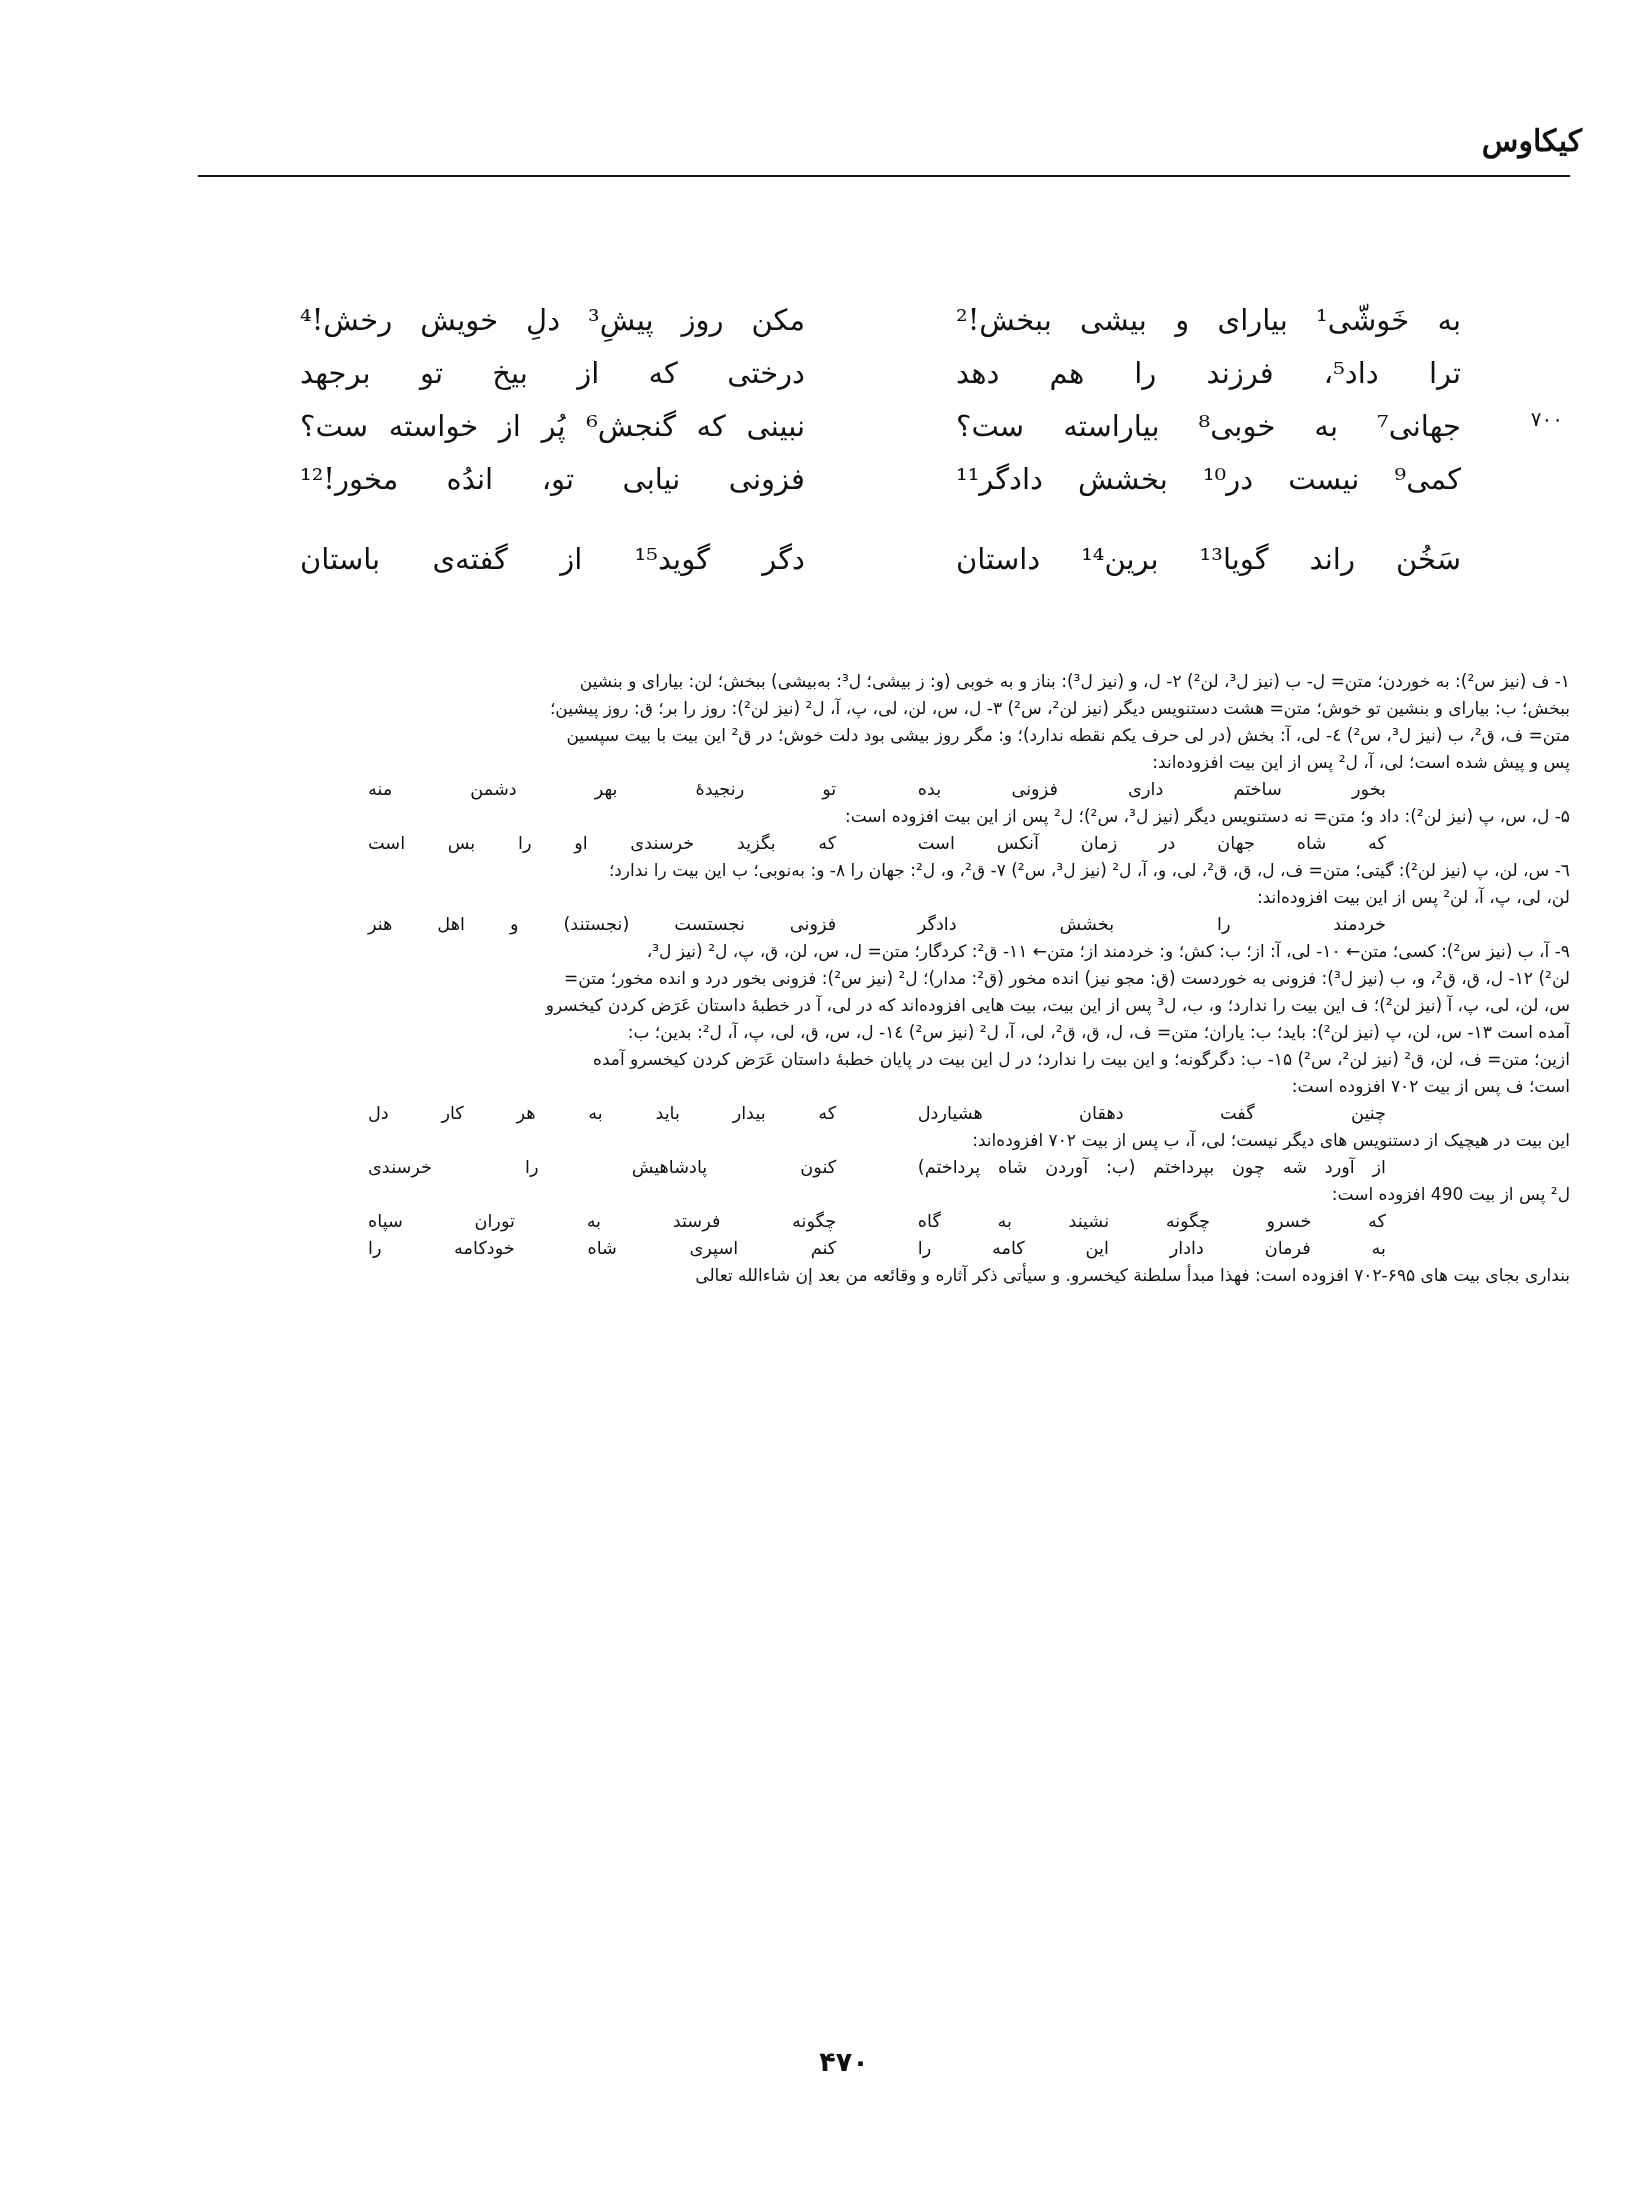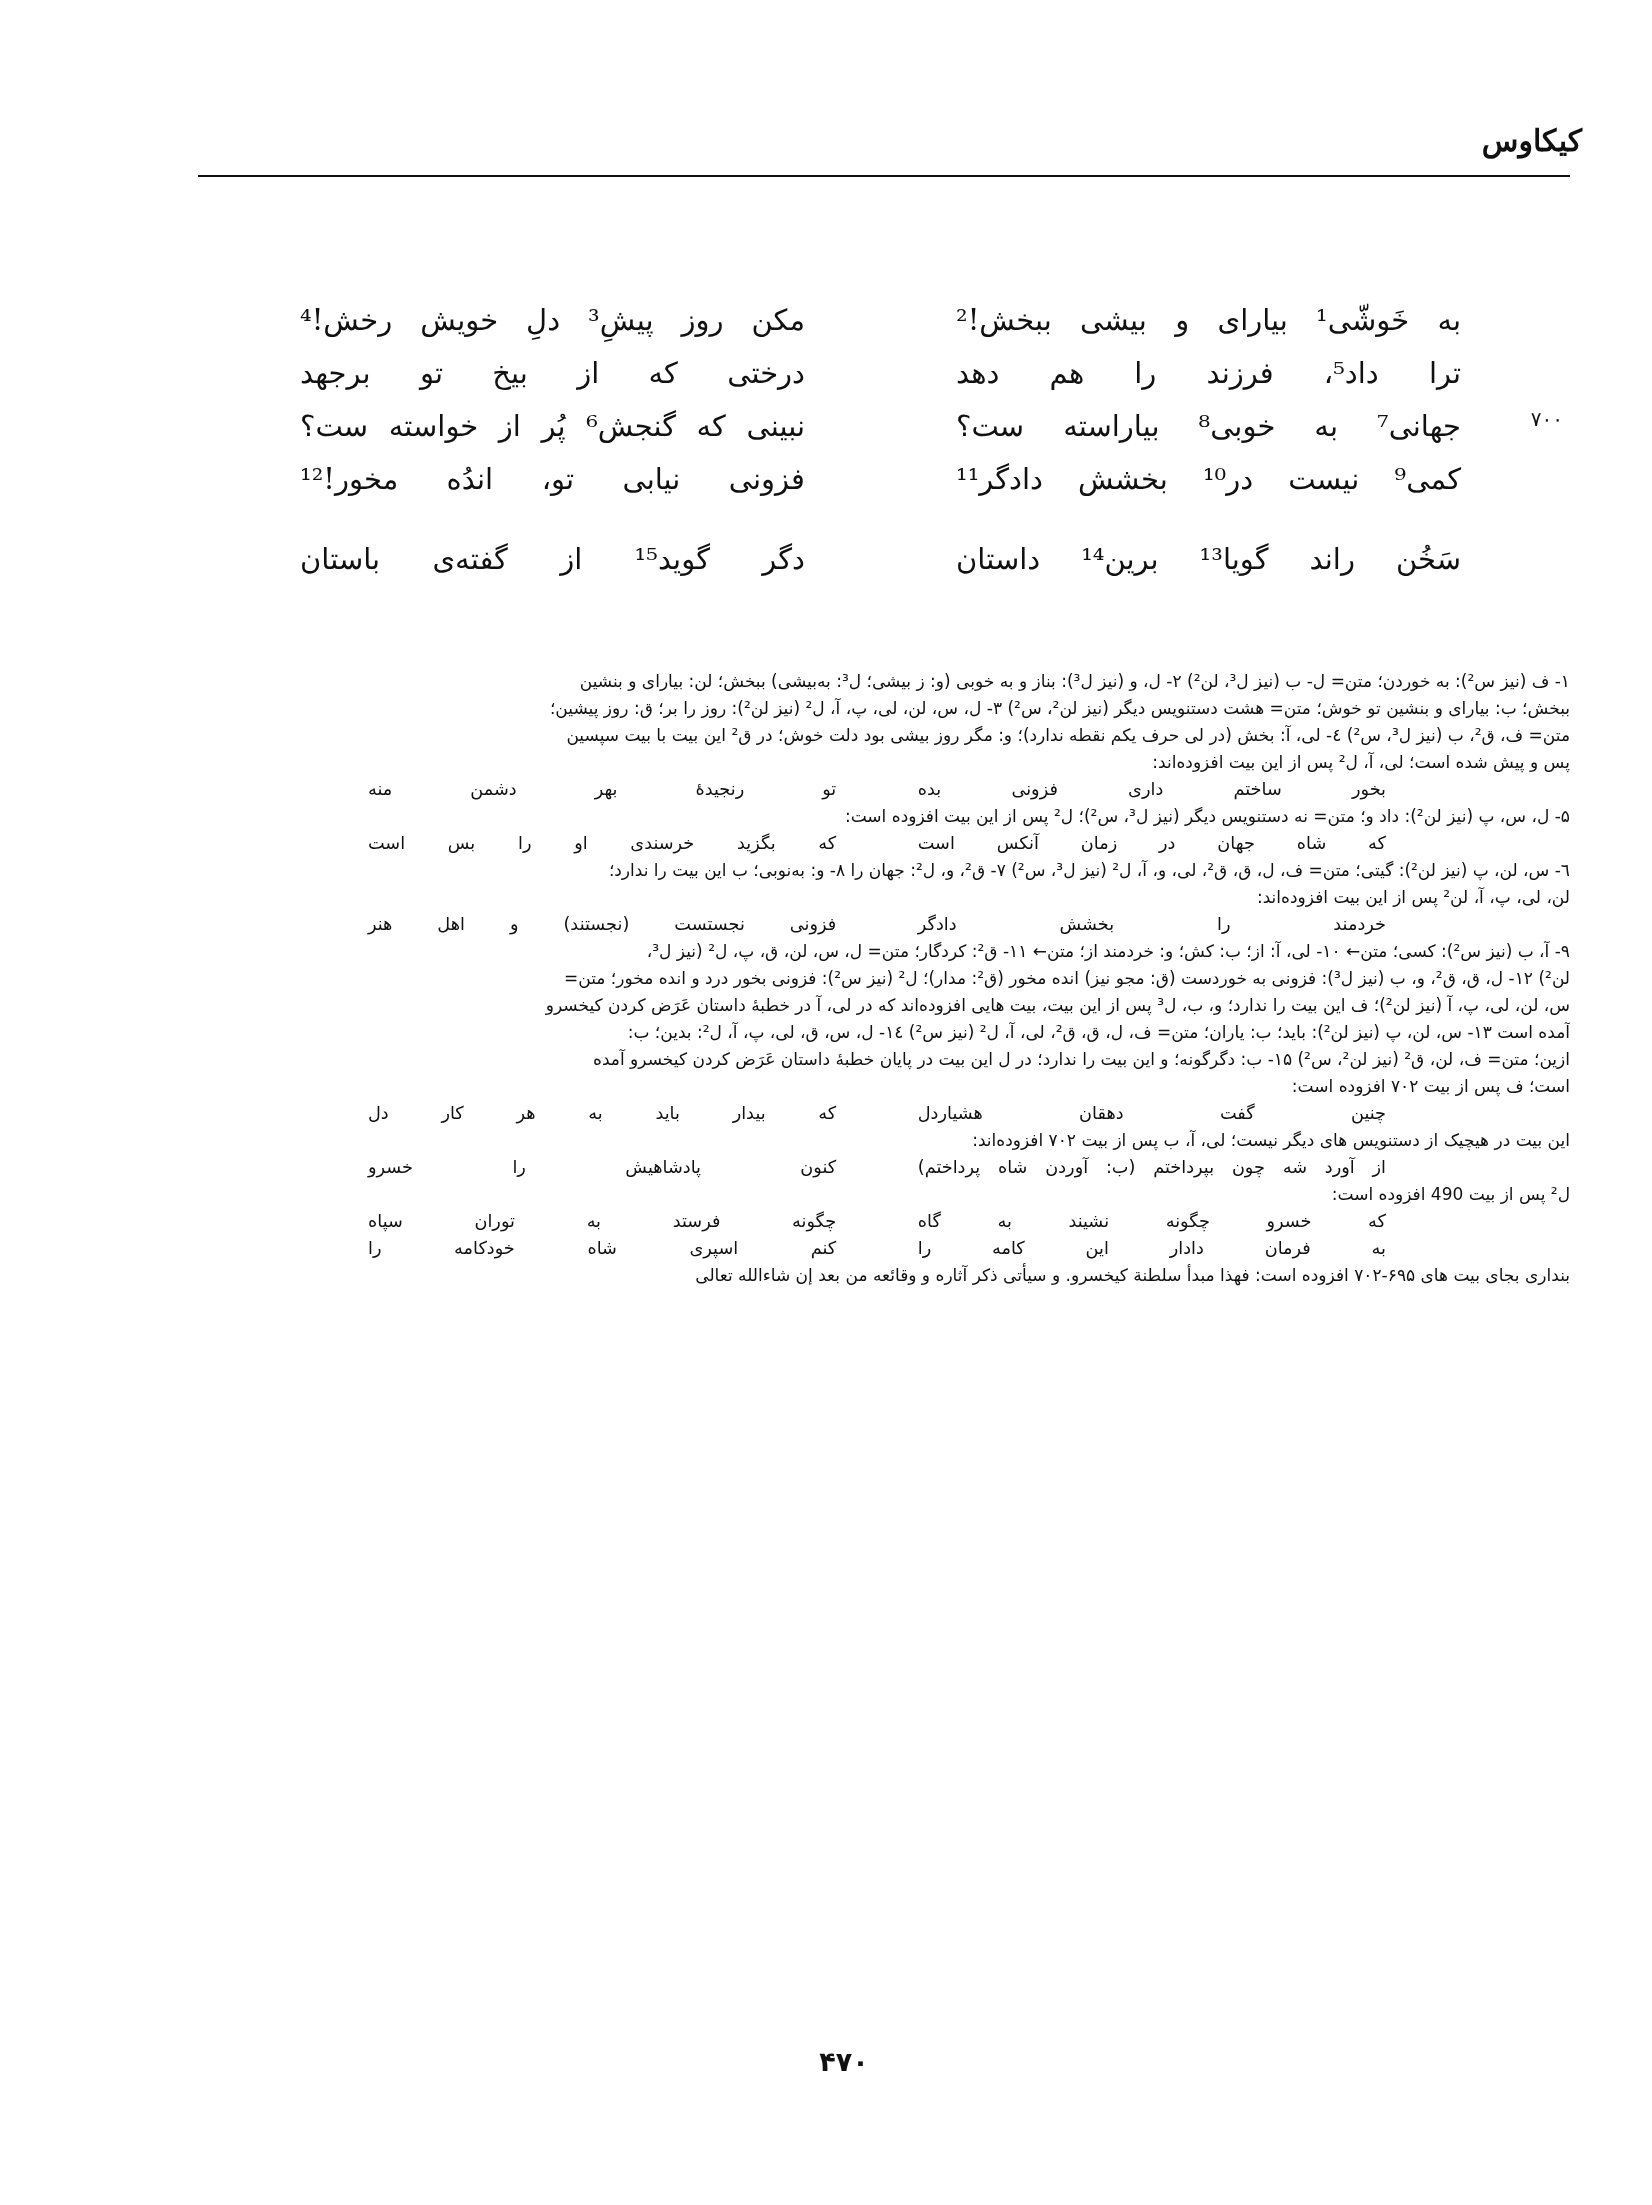--- a/index.html
+++ b/index.html
@@ -106,21 +106,21 @@
       <span class="note-line">آمده است   ۱۳- س، لن، پ (نیز لن²): باید؛ ب: یاران؛ متن= ف، ل، ق، ق²، لی، آ، ل² (نیز س²)   ۱٤- ل، س، ق، لی، پ، آ، ل²: بدین؛ ب:</span>
       <span class="note-line">ازین؛ متن= ف، لن، ق² (نیز لن²، س²)   ۱۵- ب: دگرگونه؛ و این بیت را ندارد؛ در ل این بیت در پایان خطبهٔ داستان عَرَض کردن کیخسرو آمده</span>
       <span class="note-line">است؛ ف پس از بیت ۷۰۲ افزوده است:</span>
       <div class="quoted-verse">
         <span>چنین گفت دهقان هشیاردل</span>
         <span>که بیدار باید به هر کار دل</span>
       </div>
       <span class="note-line">این بیت در هیچیک از دستنویس های دیگر نیست؛ لی، آ، ب پس از بیت ۷۰۲ افزوده‌اند:</span>
       <div class="quoted-verse">
         <span>از آورد شه چون بپرداختم (ب: آوردن شاه پرداختم)</span>
-        <span>کنون پادشاهیش را خسرو</span>
+        <span>کنون پادشاهیش را خرسندی</span>
       </div>
       <span class="note-line">ل² پس از بیت 490 افزوده است:</span>
       <div class="quoted-verse">
         <span>که خسرو چگونه نشیند به گاه</span>
         <span>چگونه فرستد به توران سپاه</span>
       </div>
       <div class="quoted-verse">
         <span>به فرمان دادار این کامه را</span>
         <span>کنم اسپری شاه خودکامه را</span>
       </div>

